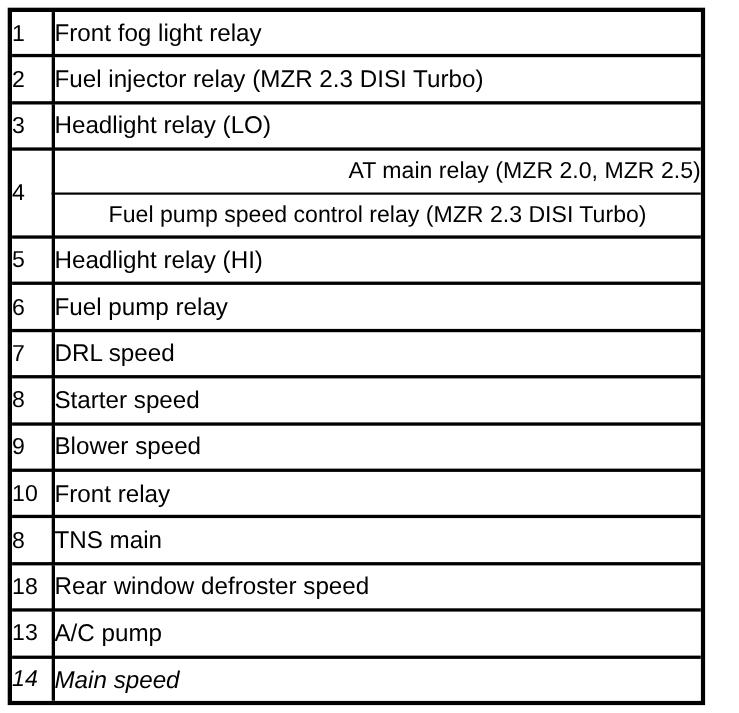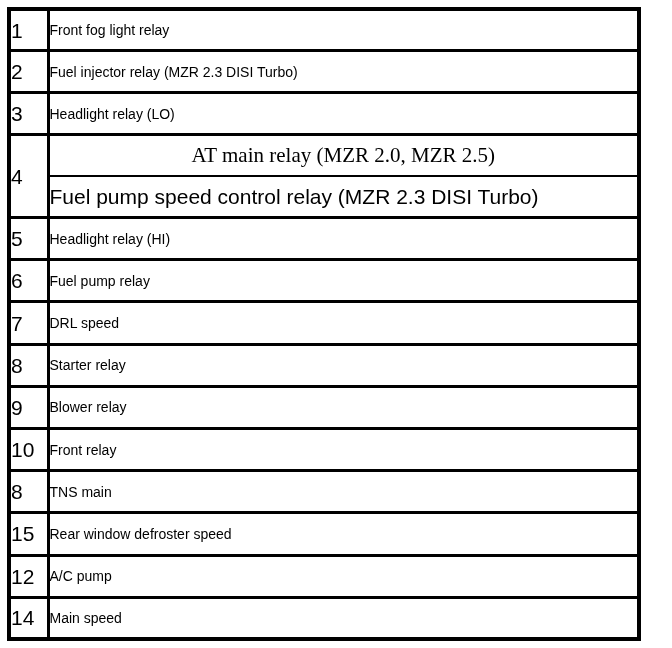--- a/index.html
+++ b/index.html
@@ -50,21 +50,21 @@
     line-height: 1;
     text-align: left;
     padding-left: 5px;
     box-sizing: border-box;
     white-space: nowrap;
   }
 
   
   .desc-cell {
     border-bottom: 3px solid #000000;
-    font-size: 14px;
+    font-size: 22px;
     line-height: 1;
     text-align: left;
     padding-left: 7px;
     box-sizing: border-box;
     white-space: nowrap;
     overflow: hidden;
   }
 
   
   .num-cell-merged {
@@ -78,42 +78,42 @@
     box-sizing: border-box;
     vertical-align: middle;
     white-space: nowrap;
   }
 
   
   .desc-cell-sub-top {
     border-bottom: 2px solid #000000;
     font-size: 21px;
     line-height: 1;
-    text-align: center;
+    text-align: right;
     padding-left: 7px;
     box-sizing: border-box;
     white-space: nowrap;
     overflow: hidden;
-    font-family: Liberation Serif, serif;
   }
   .desc-cell-sub-bottom {
     border-bottom: 3px solid #000000;
     font-size: 21px;
     line-height: 1;
-    text-align: left;
+    text-align: center;
     padding-left: 7px;
     box-sizing: border-box;
     white-space: nowrap;
     overflow: hidden;
   }
 
   
   .last-row .num-cell,
   .last-row .desc-cell {
     border-bottom: none;
+    font-style: italic;
   }
 </style>
 </head>
 <body>
 
 <div id="relay-table">
   <table class="tbl">
     <tbody id="relay-table-body">
         <tr>
           <td class="num-cell">1</td>
@@ -141,40 +141,40 @@
         <tr>
           <td class="num-cell">6</td>
           <td class="desc-cell">Fuel pump relay</td>
         </tr>
         <tr>
           <td class="num-cell">7</td>
           <td class="desc-cell">DRL speed</td>
         </tr>
         <tr>
           <td class="num-cell">8</td>
-          <td class="desc-cell">Starter relay</td>
+          <td class="desc-cell">Starter speed</td>
         </tr>
         <tr>
           <td class="num-cell">9</td>
-          <td class="desc-cell">Blower relay</td>
+          <td class="desc-cell">Blower speed</td>
         </tr>
         <tr>
           <td class="num-cell">10</td>
           <td class="desc-cell">Front relay</td>
         </tr>
         <tr>
           <td class="num-cell">8</td>
           <td class="desc-cell">TNS main</td>
         </tr>
         <tr>
-          <td class="num-cell">15</td>
+          <td class="num-cell">18</td>
           <td class="desc-cell">Rear window defroster speed</td>
         </tr>
         <tr>
-          <td class="num-cell">12</td>
+          <td class="num-cell">13</td>
           <td class="desc-cell">A/C pump</td>
         </tr>
         <tr class="last-row">
           <td class="num-cell">14</td>
           <td class="desc-cell">Main speed</td>
         </tr>
       </tbody>
   </table>
 </div>
 

